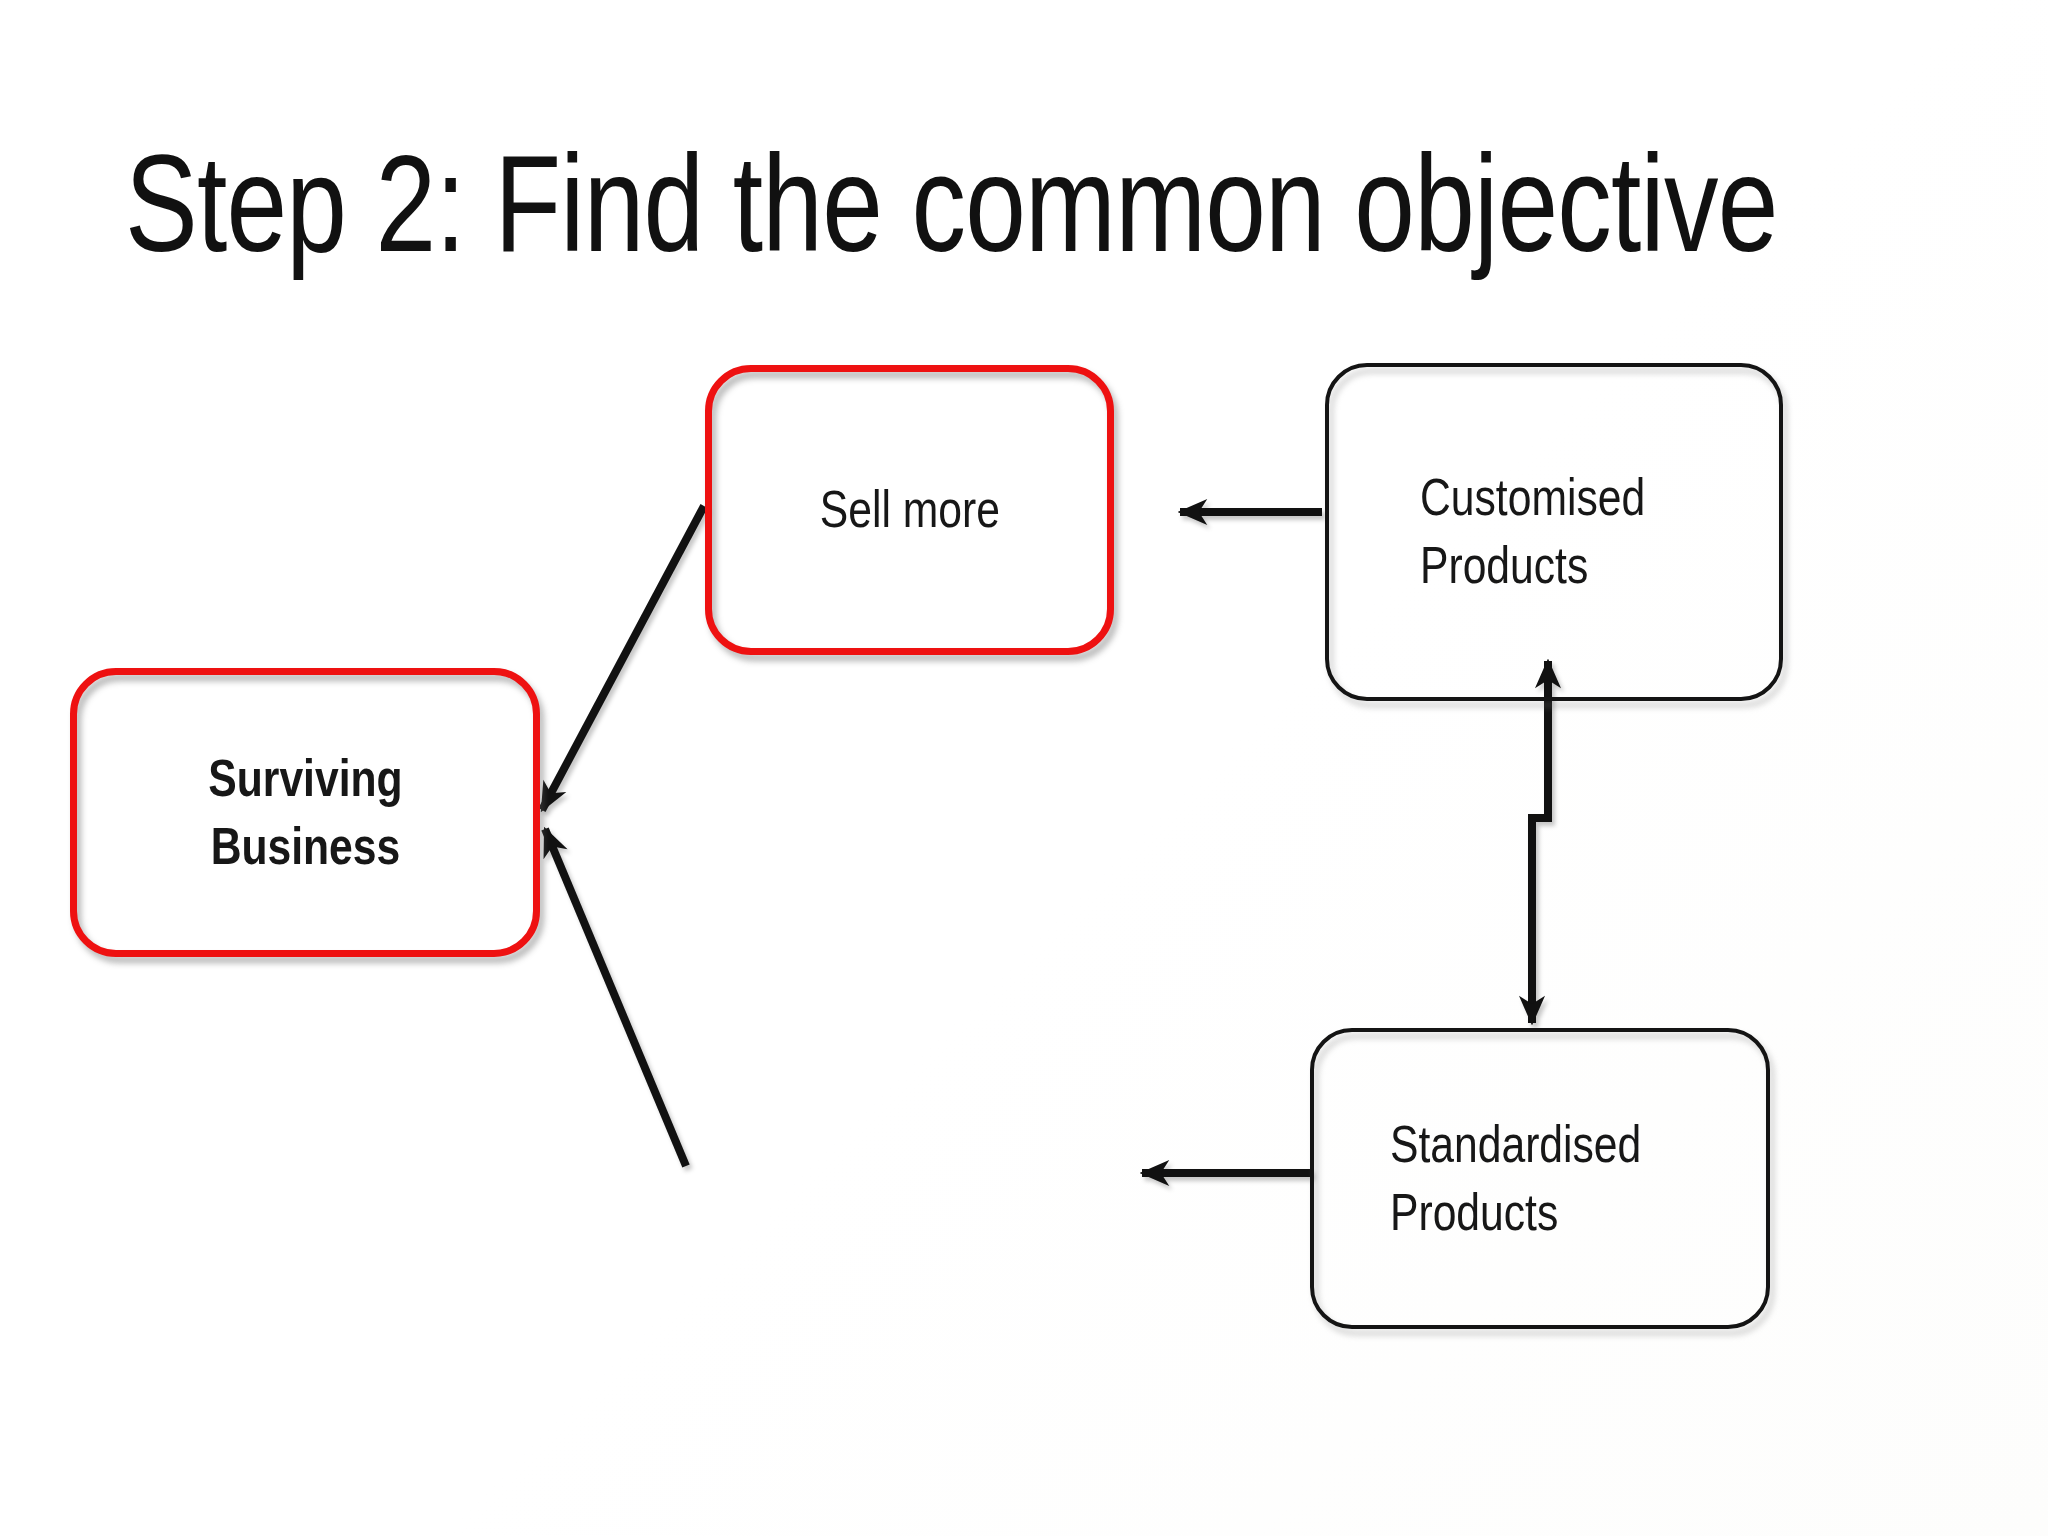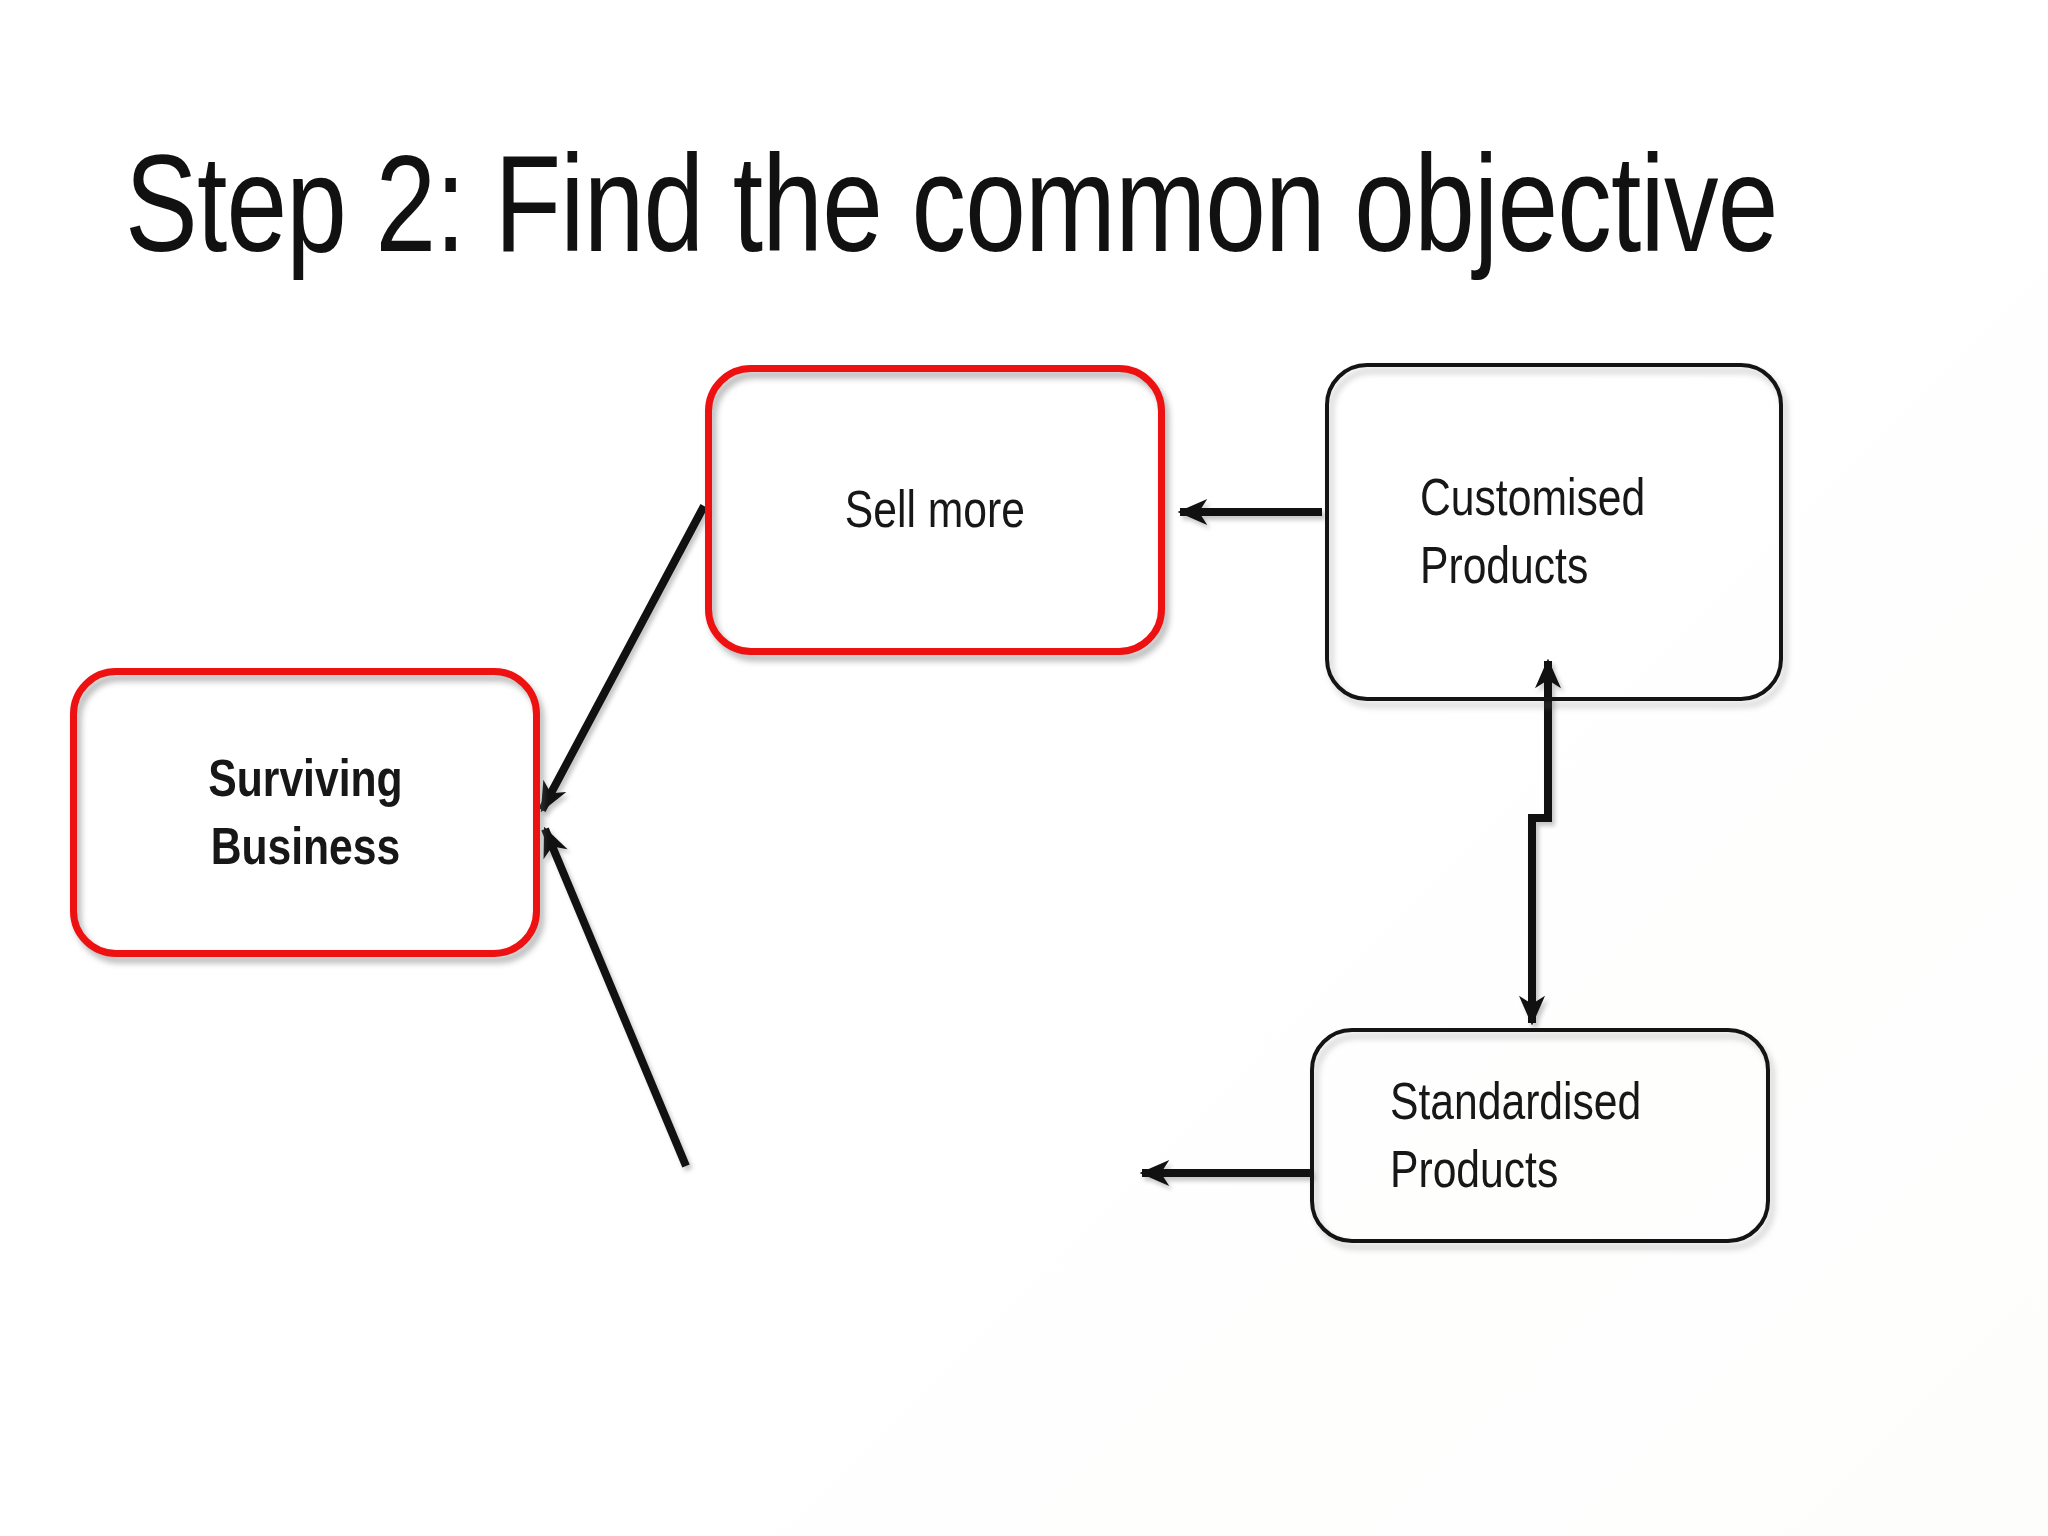--- a/index.html
+++ b/index.html
@@ -50,25 +50,25 @@
   .label-text{
     white-space:pre-line;
     transform:scaleX(0.82);
     transform-origin:center center;
     display:inline-block;
   }
   .node.left-label .node-label{justify-content:flex-start;text-align:left;}
   .node.left-label .label-text{transform-origin:left center;}
   #node-surviving-business .node-label{font-weight:bold;}
   #node-surviving-business{left:70px;top:668px;width:470px;height:289px;}
-  #node-sell-more{left:705px;top:365px;width:460px;height:290px;}
+  #node-sell-more{left:705px;top:365px;width:409px;height:290px;}
   #node-customised-products{left:1325px;top:363px;width:458px;height:338px;}
   #node-customised-products .node-label{padding-left:95px;}
   #node-be-more-efficient{left:685px;top:1033px;width:442px;height:284px;}
-  #node-standardised-products{left:1310px;top:1028px;width:460px;height:215px;}
+  #node-standardised-products{left:1310px;top:1028px;width:460px;height:301px;}
   #node-standardised-products .node-label{padding-left:80px;}
   
   #arrow-layer{
     position:absolute;inset:0;
     pointer-events:none;
   }
   .arrow-stroke{
     stroke:#111;
     stroke-width:8;
     fill:none;

